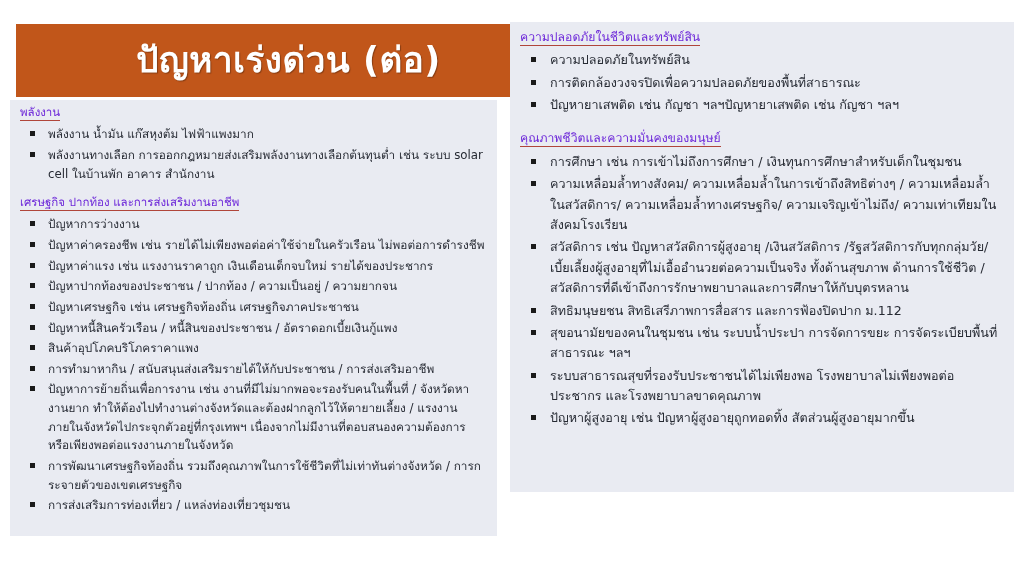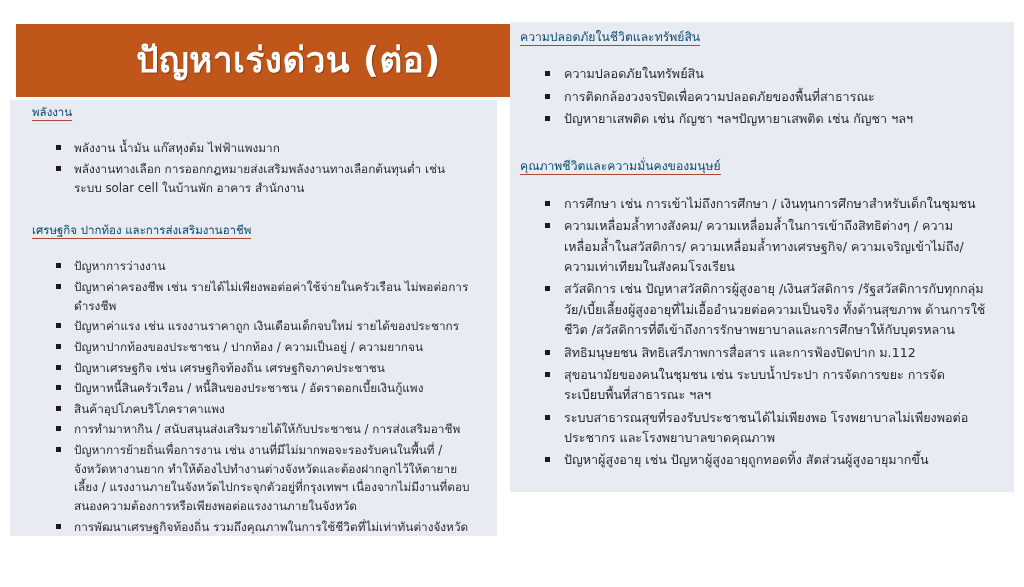--- a/index.html
+++ b/index.html
@@ -48,48 +48,48 @@
     position: absolute;
     background: #e9ebf2;
     box-sizing: border-box;
     overflow: hidden;
   }
   .panel-left {
     left: 10px;
     top: 100px;
     width: 487px;
     height: 436px;
-    padding: 2px 6px 4px 18px;
+    padding: 2px 6px 4px 6px;
   }
   .panel-right {
     left: 510px;
     top: 22px;
     width: 504px;
     height: 470px;
     padding: 4px 8px 4px 6px;
   }
 
   
   .section-heading {
-    color: #0c4a6e;
+    color: #6d28d9;
     font-size: 11.5px;
     font-weight: normal;
     line-height: 1.5;
     padding: 2px 0 1px 4px;
     margin: 0;
   }
   .section-heading span.u {
     border-bottom: 1px solid #b0453a;
     padding-bottom: 1px;
   }
 
   
   ul.bullets {
     list-style: none;
-    margin: 16px;
+    margin: 2px;
     padding: 0;
   }
   ul.bullets li {
     position: relative;
     color: #262a33;
     font-size: 11.8px;
     line-height: 1.58;
     padding: 1px 4px 1px 30px;
     margin: 0;
   }

